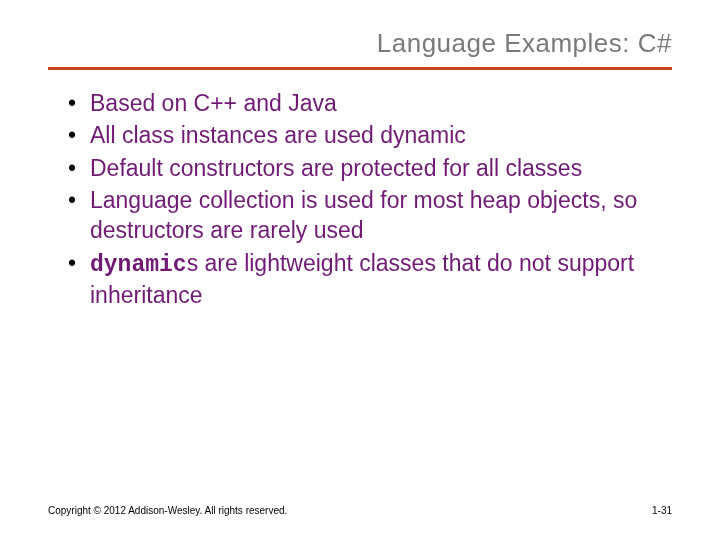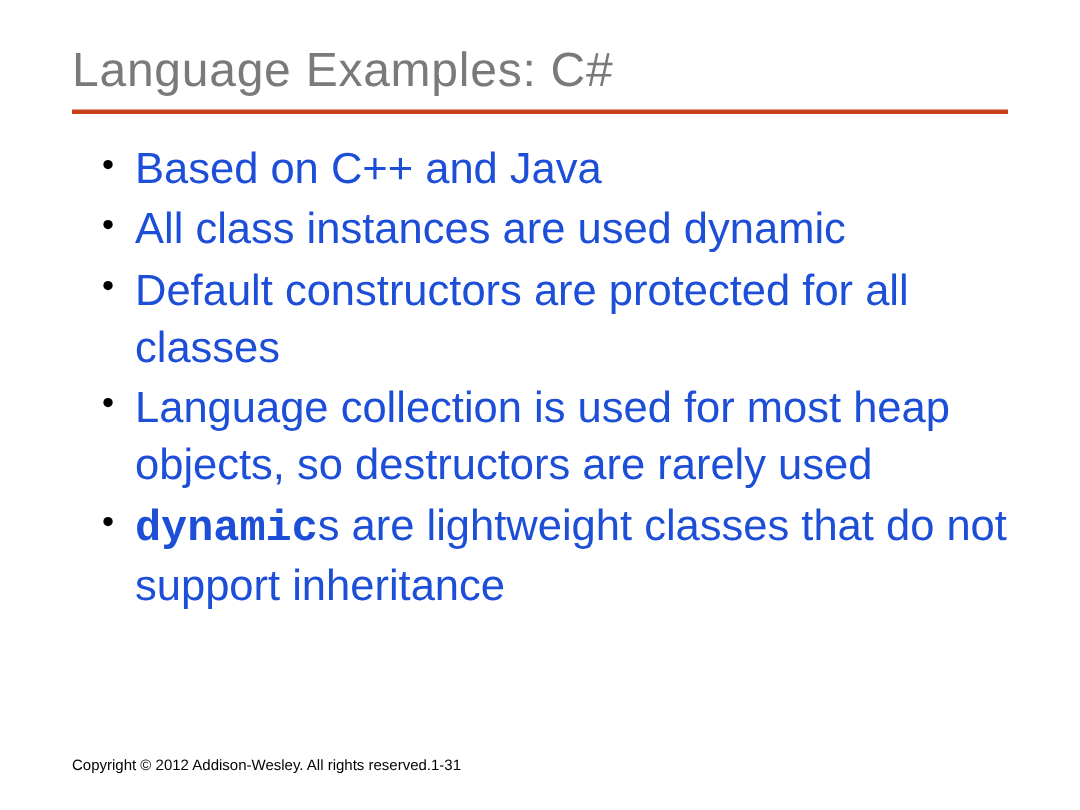--- a/index.html
+++ b/index.html
@@ -6,59 +6,60 @@
     body {
       width: 720px;
       height: 540px;
       background: #fff;
       font-family: 'Lucida Sans', 'Lucida Sans Unicode', 'Trebuchet MS', Verdana, sans-serif;
       position: relative;
       padding: 28px 48px 0 48px;
     }
     .title {
       color: #7a7a7a;
-      font-size: 32px;
+      font-size: 26px;
       font-weight: 400;
       letter-spacing: 0.5px;
       margin-bottom: 8px;
+      text-align: right;
     }
     .rule {
       border: none;
       border-top: 3px solid #c9401a;
       margin-bottom: 18px;
     }
     .bullets {
       list-style: none;
       padding-left: 20px;
     }
     .bullets li {
       position: relative;
-      font-size: 29px;
-      color: #1d4ed8;
+      font-size: 23px;
+      color: #701a75;
       line-height: 1.32;
       margin-bottom: 2px;
       padding-left: 22px;
     }
     .bullets li::before {
       content: "•";
       position: absolute;
       left: 0;
       top: 0;
       color: #000;
       font-size: 23px;
     }
     .ital { font-style: italic; }
     .mono { font-family: "Courier New", Courier, monospace; font-weight: bold; }
     .footer {
       position: absolute;
       bottom: 24px;
       left: 48px;
       right: 48px;
       display: flex;
-      justify-content: flex-start;
+      justify-content: space-between;
       align-items: baseline;
       font-size: 10px;
       color: #000;
       font-family: Arial, sans-serif;
     }
   </style>
 </head>
 <body>
 
 <h1 class="title">Language Examples: C#</h1>

